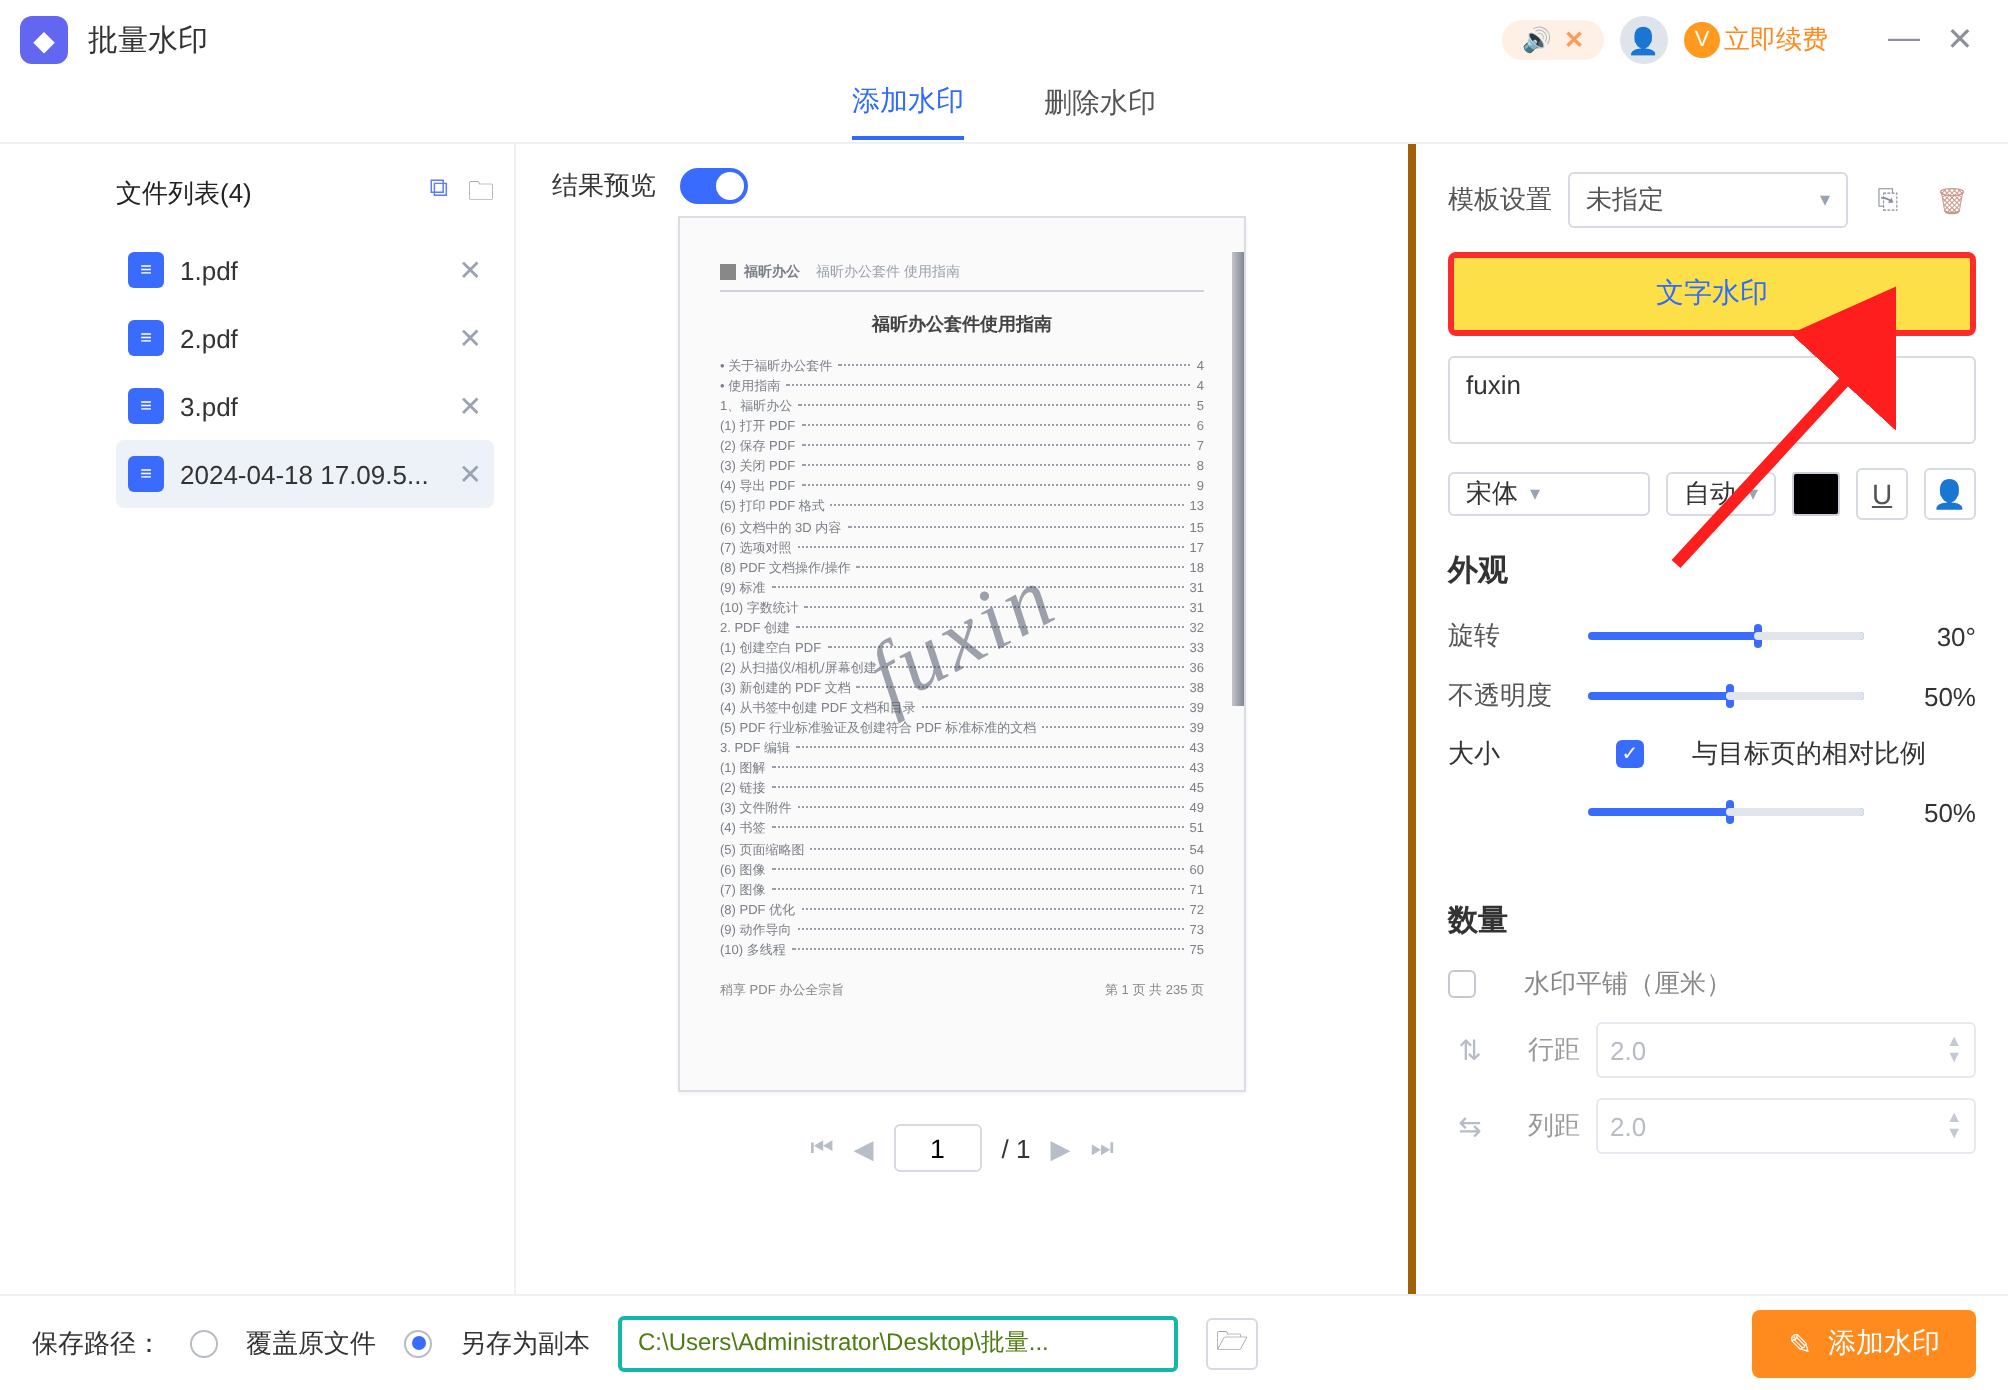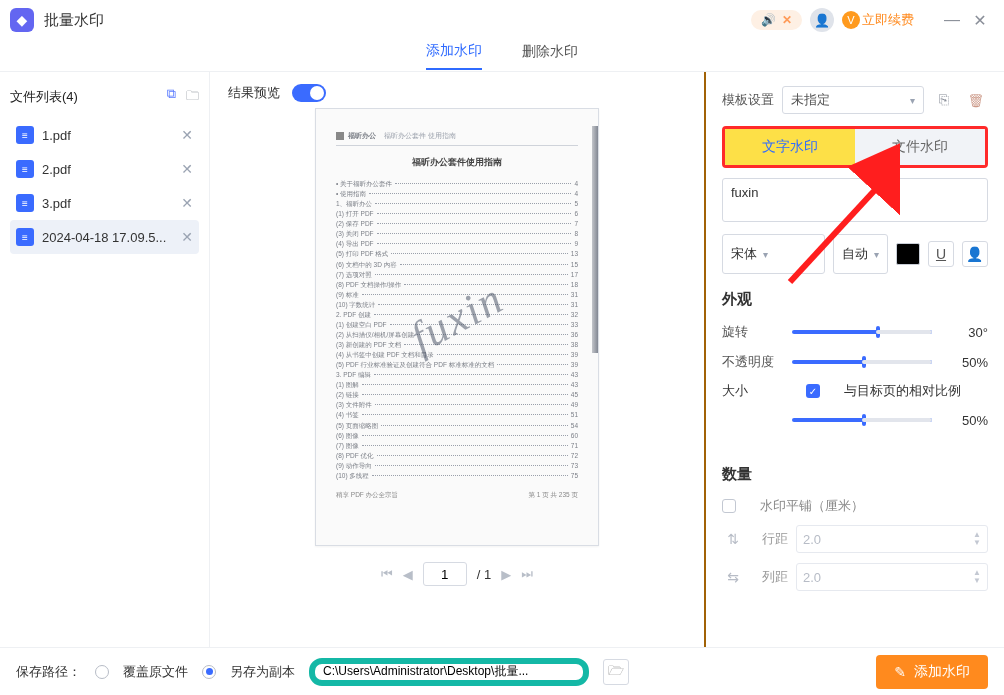--- a/index.html
+++ b/index.html
@@ -14,21 +14,21 @@
   .user-circle { width:24px;height:24px;border-radius:50%;background:#dfe3ea;display:flex;align-items:center;justify-content:center;margin:0 8px;color:#9aa3b2;}
   .vip-badge{ width:18px;height:18px;border-radius:50%;background:#ff9a1e;display:inline-flex;align-items:center;justify-content:center;color:#fff;font-size:11px;margin-right:2px;}
   .renew { color:#ff8a1e; font-size:13px;}
   .win-btn { width:28px; text-align:center; color:#8a8f99; font-size:16px; cursor:pointer;}
   
   .top-tabs { display:flex; justify-content:center; gap:40px; height:32px; align-items:center; border-bottom:1px solid #eef0f3;}
   .top-tab { color:#555; font-size:14px; padding-bottom:8px; cursor:pointer;}
   .top-tab.active { color:#2f6bff; border-bottom:2px solid #2f6bff; font-weight:500;}
   
   .main { display:flex; height: calc(695px - 40px - 32px - 48px); }
-  .sidebar { width:210px; border-right:1px solid #eef0f3; padding:14px 10px;}
+  .sidebar { width:210px; border-right:1px solid #eef0f3; padding:14px 10px;margin-left:48px;}
   .side-head{ display:flex; align-items:center; justify-content:space-between; margin-bottom:10px; font-size:13px; color:#222;}
   .side-actions{ display:flex; gap:10px; color:#5b7cff;}
   .file-item{ display:flex; align-items:center; height:34px; padding:0 6px; border-radius:4px; color:#333; font-size:13px;}
   .file-item.sel{ background:#edf1f8;}
   .file-ico{ width:18px;height:18px; border-radius:3px; background:#3a6bff; margin-right:8px; display:inline-flex;align-items:center;justify-content:center;color:#fff;font-size:10px;}
   .file-name{ flex:1; white-space:nowrap; overflow:hidden; text-overflow:ellipsis;}
   .file-x{ color:#9aa3b2; font-size:14px; cursor:pointer;}
   
   .center { flex:1; padding:12px 18px; position:relative;}
   .preview-head{ display:flex; align-items:center; gap:12px; font-size:13px; color:#333; margin-bottom:6px;}
@@ -43,33 +43,33 @@
   .toc-line{ display:flex; align-items:baseline; white-space:nowrap; font-size:6.5px; line-height:1.55;}
   .toc-label{ }
   .toc-dots{ flex:1; border-bottom:1px dotted #9aa0ab; margin:0 3px; position:relative; top:-2px;}
   .toc-page{ }
   .watermark{ position:absolute; left:50%; top:48%; transform:translate(-50%,-50%) rotate(-28deg); font-size:44px; font-style:italic; font-family:Georgia,serif; color:rgba(60,70,90,0.5); pointer-events:none; letter-spacing:2px;}
   .shadow-strip{ position:absolute; right:0; top:4%; width:6px; height:52%; background:linear-gradient(90deg, rgba(30,40,60,0.25), rgba(30,40,60,0.55)); }
   .pager{ display:flex; justify-content:center; align-items:center; gap:10px; margin-top:16px; color:#333; font-size:13px;}
   .pager .nav{ color:#b8bec8; cursor:pointer; font-size:13px;}
   .page-box{ width:44px; height:24px; border:1px solid #d6dae2; border-radius:3px; text-align:center; }
   
-  .right{ width:300px; padding:14px 16px 0 16px; border-left:2px solid #a16207; overflow:hidden;}
+  .right{ width:300px; padding:14px 16px 0 16px; border-left:4px solid #a16207; overflow:hidden;}
   .tmpl-row{ display:flex; align-items:center; gap:8px; margin-bottom:12px;}
   .tmpl-label{ font-size:13px; color:#555;}
   .select{ flex:1; height:28px; border:1px solid #d6dae2; border-radius:3px; padding:0 8px; display:flex; align-items:center; justify-content:space-between; color:#555; font-size:13px; cursor:pointer;}
   .select .chev{ color:#9aa3b2; font-size:10px;}
   .icon-btn{ width:24px;height:24px;display:inline-flex;align-items:center;justify-content:center;color:#8a8f99;cursor:pointer;}
   .wm-tabs{ display:flex; border:3px solid #ff2a2a; border-radius:4px; overflow:hidden; height:42px; margin-bottom:10px;}
   .wm-tab{ flex:1; display:flex; align-items:center; justify-content:center; font-size:14px; cursor:pointer;}
   .wm-tab.active{ color:#2f6bff; background:#fde047;}
   .wm-tab.inactive{ color:#666; background:#f1f3f7;}
   .wm-text-box{ border:1px solid #d6dae2; border-radius:3px; height:44px; padding:6px 8px; font-size:13px; color:#333; margin-bottom:12px;}
   .format-row{ display:flex; gap:8px; align-items:center; margin-bottom:16px;}
-  .mini-select{ height:40px; border:1px solid #d6dae2; border-radius:3px; padding:0 8px; display:flex; align-items:center; gap:6px; font-size:13px; color:#333; cursor:pointer;}
+  .mini-select{ height:22px; border:1px solid #d6dae2; border-radius:3px; padding:0 8px; display:flex; align-items:center; gap:6px; font-size:13px; color:#333; cursor:pointer;}
   .mini-select .chev{ color:#9aa3b2; font-size:10px;}
   .swatch{ width:24px;height:22px;background:#000;border:1px solid #c9ced7;border-radius:2px;}
   .fmt-ico{ width:26px;height:26px;border:1px solid #d6dae2;border-radius:3px;display:flex;align-items:center;justify-content:center;color:#555;font-size:14px;}
   .section-title{ font-size:15px; color:#333; font-weight:600; margin:6px 0 8px 0;}
   .prop-row{ display:flex; align-items:center; height:30px; font-size:13px; color:#555;}
   .prop-label{ width:60px;}
   .slider{ flex:1; height:4px; background:#3a6bff; border-radius:2px; position:relative; margin:0 10px;}
   .slider.grey-part::after{ content:""; position:absolute; right:0; top:0; height:4px; background:#e2e5ec; border-radius:2px; width:var(--rest,50%);}
   .slider .thumb{ position:absolute; top:-4px; width:4px; height:12px; background:#3a6bff; border-radius:2px;}
   .prop-val{ width:46px; text-align:right; color:#333;}
@@ -78,21 +78,21 @@
   .chk.empty{ background:#fff; border:1px solid #c3c8d2;}
   .spacing-row{ display:flex; align-items:center; gap:8px; height:38px; color:#999;}
   .spacing-row .sp-label{ width:36px; text-align:right; font-size:13px;}
   .sp-ico{ width:22px; font-size:14px; color:#b7bcc6; text-align:center;}
   .sp-input{ flex:1; display:flex; align-items:center; justify-content:space-between; border:1px solid #e6e9ef; border-radius:3px; height:28px; padding:0 6px; color:#b7bcc6; font-size:13px;}
   .sp-stepper{ display:flex; flex-direction:column; font-size:8px; line-height:8px; color:#c3c8d2;}
   
   .bottom{ position:absolute; left:0; right:0; bottom:0; height:48px; border-top:1px solid #eef0f3; display:flex; align-items:center; padding:0 16px; gap:14px; background:#fff;}
   .radio{ width:14px;height:14px;border-radius:50%;border:1px solid #b7bcc6;display:inline-flex;align-items:center;justify-content:center;}
   .radio.on::after{content:"";width:7px;height:7px;border-radius:50%;background:#3a6bff;}
-  .path-box{ flex:0 0 280px; height:28px; border:6px solid #14b8a6; border-radius:13px; display:flex; align-items:center; padding:0 8px; color:#000000; font-size:12px; overflow:hidden; white-space:nowrap; text-overflow:ellipsis;}
+  .path-box{ flex:0 0 280px; height:28px; border:2px solid #14b8a6; border-radius:3px; display:flex; align-items:center; padding:0 8px; color:#4d7c0f; font-size:12px; overflow:hidden; white-space:nowrap; text-overflow:ellipsis;}
   .browse-ico{ width:26px;height:26px;border:1px solid #d6dae2;border-radius:3px;display:flex;align-items:center;justify-content:center;color:#888;cursor:pointer;}
   .primary-btn{ margin-left:auto; background:#ff8a1e; color:#fff; height:34px; border-radius:4px; padding:0 18px; display:flex; align-items:center; gap:8px; font-size:14px; cursor:pointer;}
   .primary-btn .pb-ico{ font-size:14px;}
   
   .anno-arrow{ position:absolute; pointer-events:none; }
 </style>
 </head>
 <body>
 
 <div class="titlebar">
@@ -350,21 +350,20 @@
       <div class="select">
         <span>未指定</span>
         <span class="chev">▾</span>
       </div>
       <span class="icon-btn">⎘</span>
       <span class="icon-btn" style="color:#c98;">🗑</span>
     </div>
 
     <div class="wm-tabs">
       <div class="wm-tab active">文字水印</div>
-      <div class="wm-tab inactive">文件水印</div>
     </div>
 
     <div class="wm-text-box">fuxin</div>
 
     <div class="format-row">
       <div class="mini-select" style="flex:1">
         <span>宋体</span>
           <span class="chev">▾</span>
       </div>
       <div class="mini-select">

